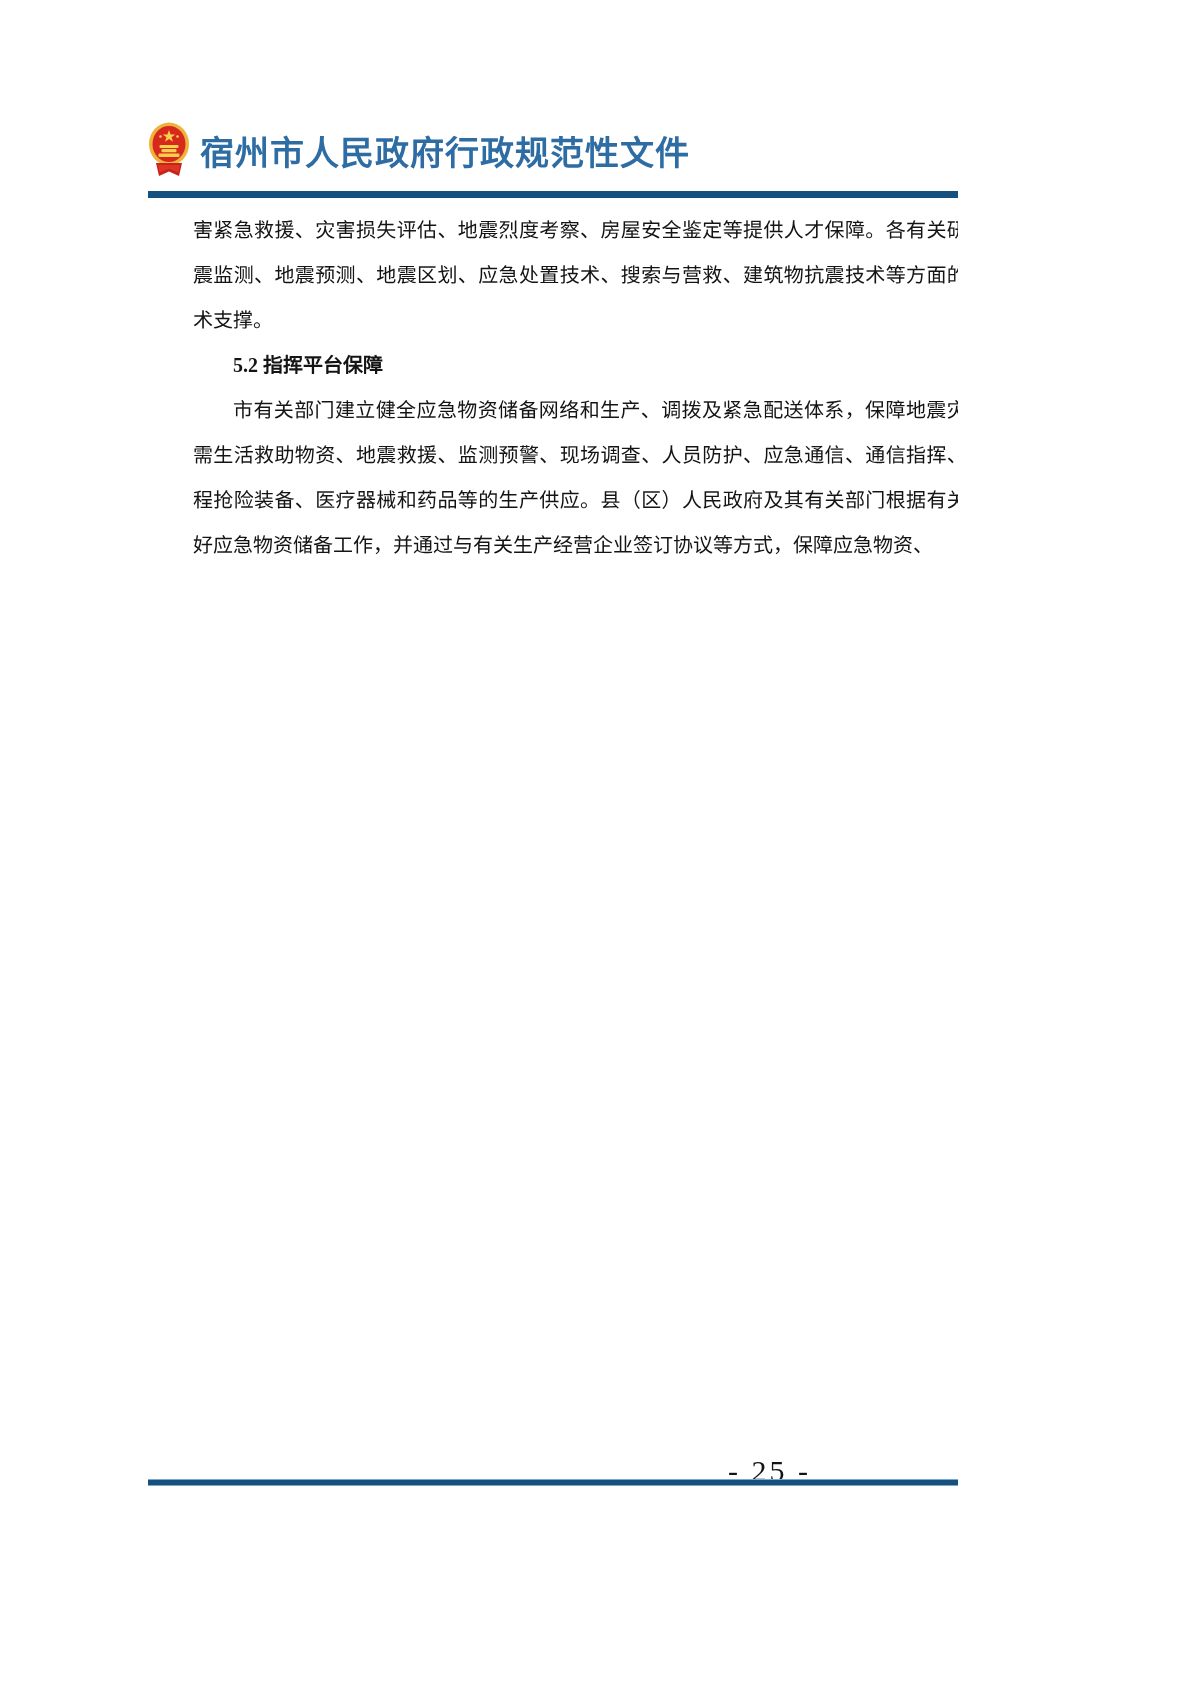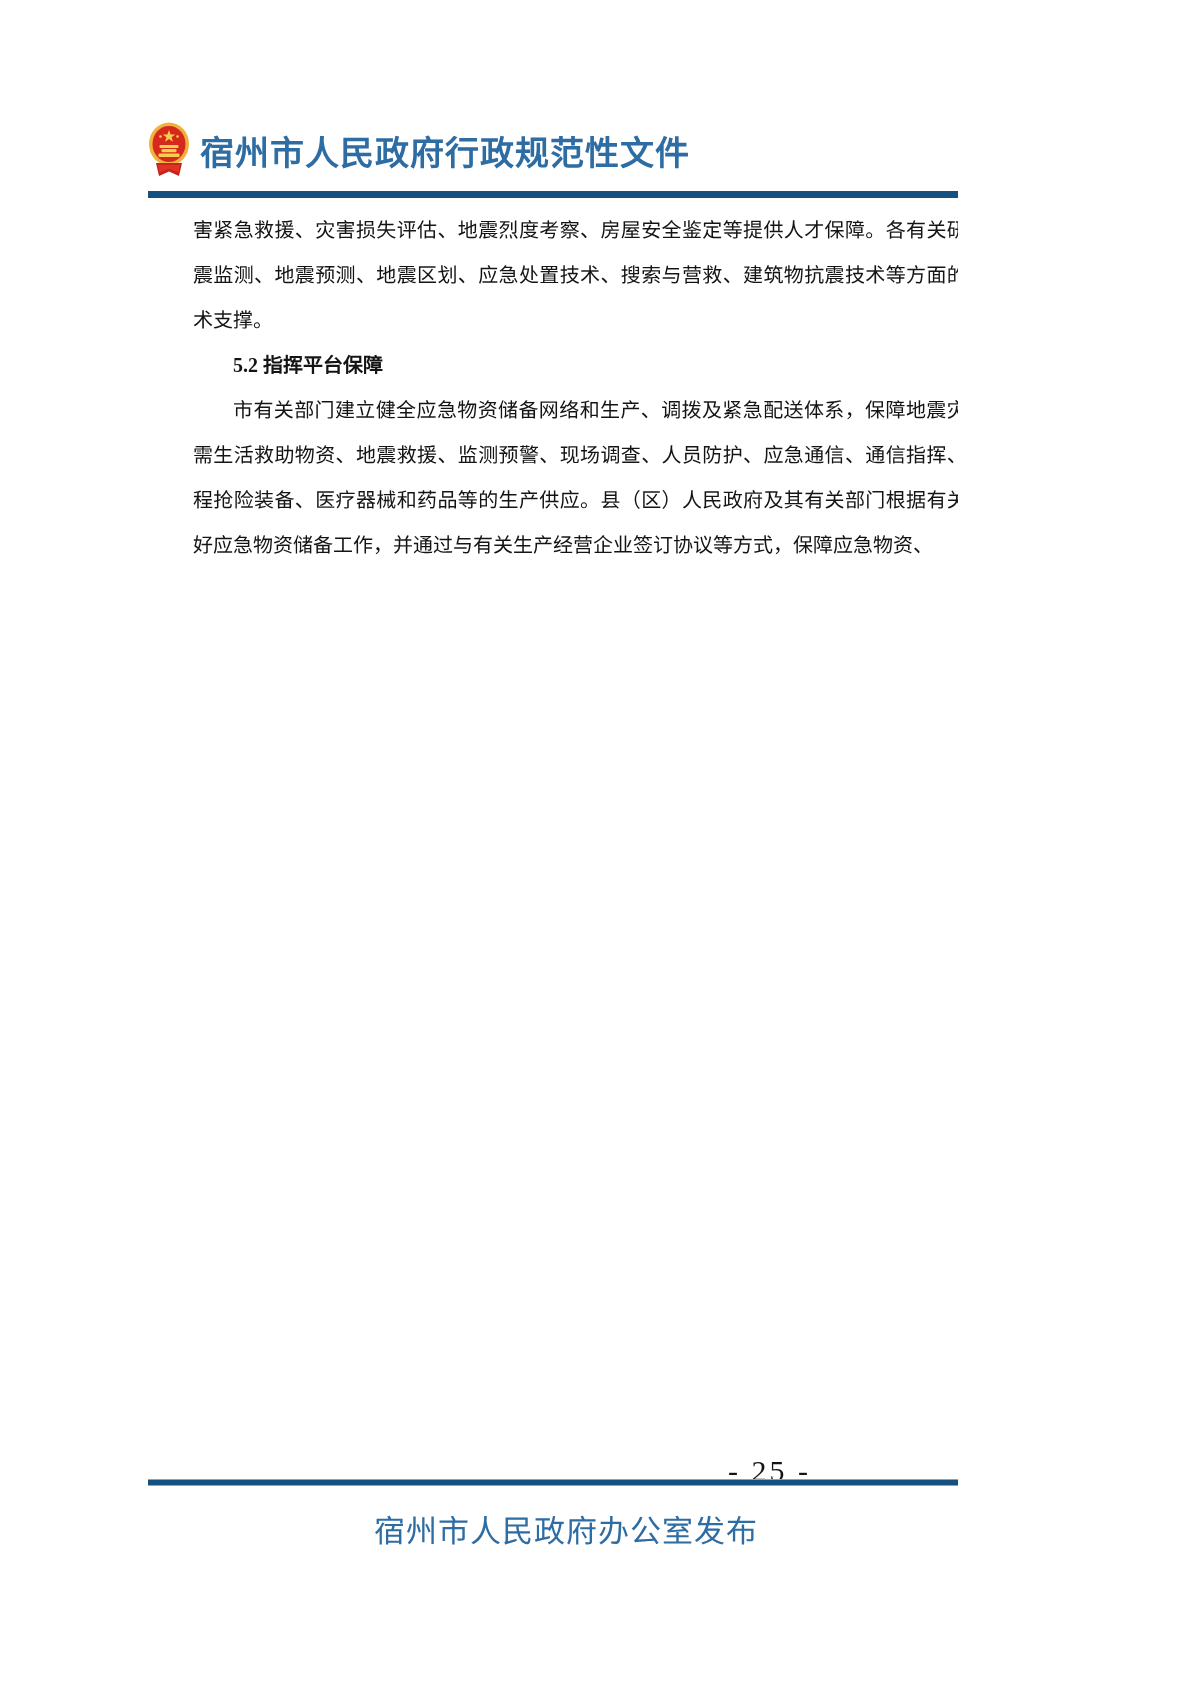--- a/index.html
+++ b/index.html
@@ -117,15 +117,14 @@
   <div class="doc-body">
     <p>害紧急救援、灾害损失评估、地震烈度考察、房屋安全鉴定等提供人才保障。各有关研究机构加强地震监测、地震预测、地震区划、应急处置技术、搜索与营救、建筑物抗震技术等方面的研究，提供技术支撑。</p>
     <p class="section-heading">5.2 指挥平台保障</p>
     <p class="para-indent">市有关部门建立健全应急物资储备网络和生产、调拨及紧急配送体系，保障地震灾害应急工作所需生活救助物资、地震救援、监测预警、现场调查、人员防护、应急通信、通信指挥、战勤保障、工程抢险装备、医疗器械和药品等的生产供应。县（区）人民政府及其有关部门根据有关法律法规，做好应急物资储备工作，并通过与有关生产经营企业签订协议等方式，保障应急物资、</p>
   </div>
 
   <div class="page-number">- 25 -</div>
 
   <div class="footer-rule"></div>
 
-  <div class="footer-publisher">宿州市人民政府办公室发布</div>
 
 </div>
 
 </body></html>

